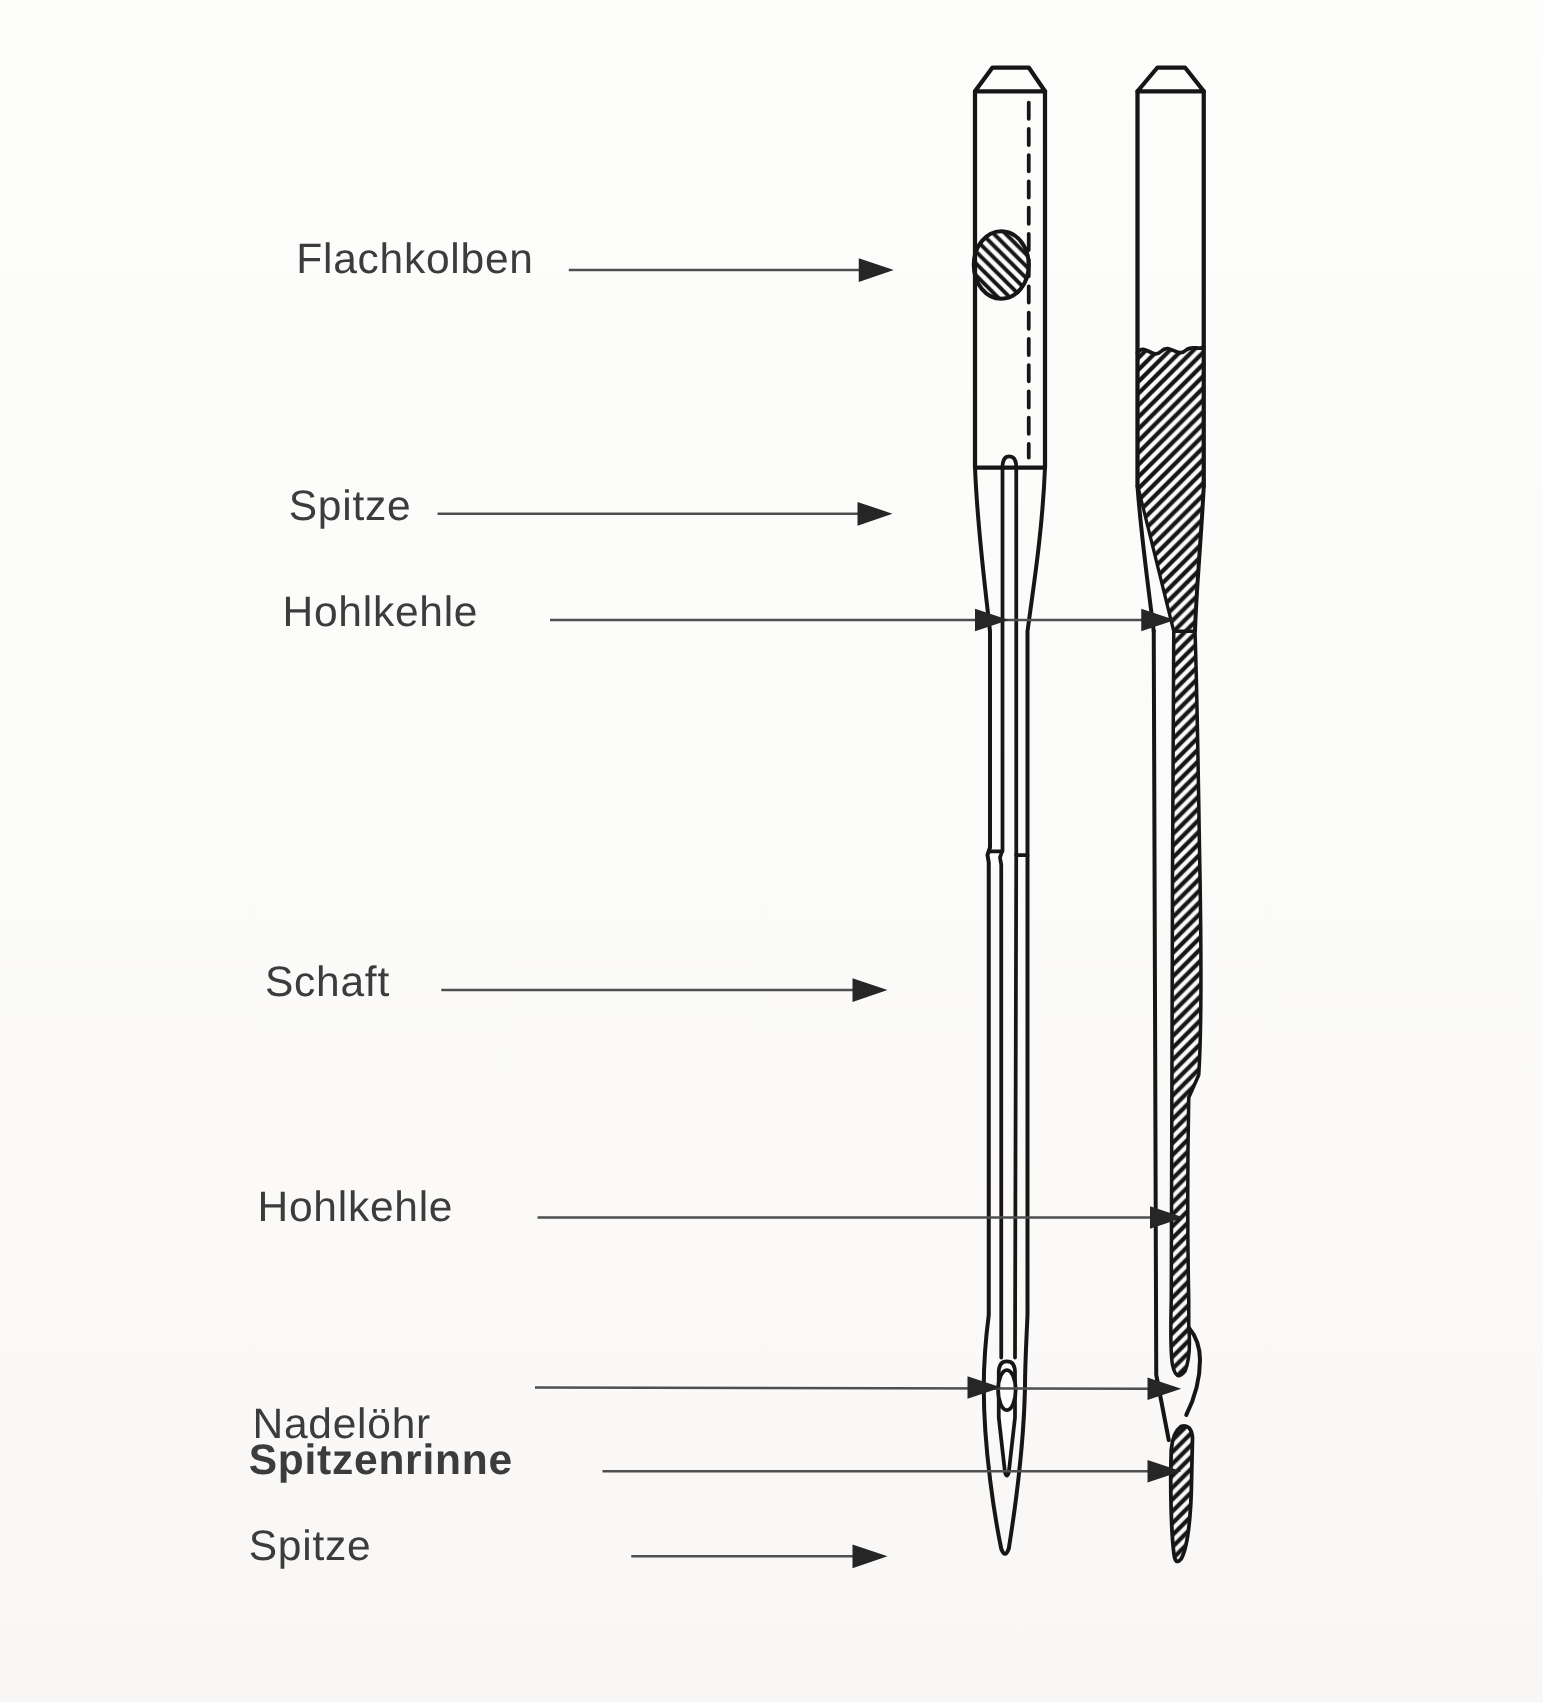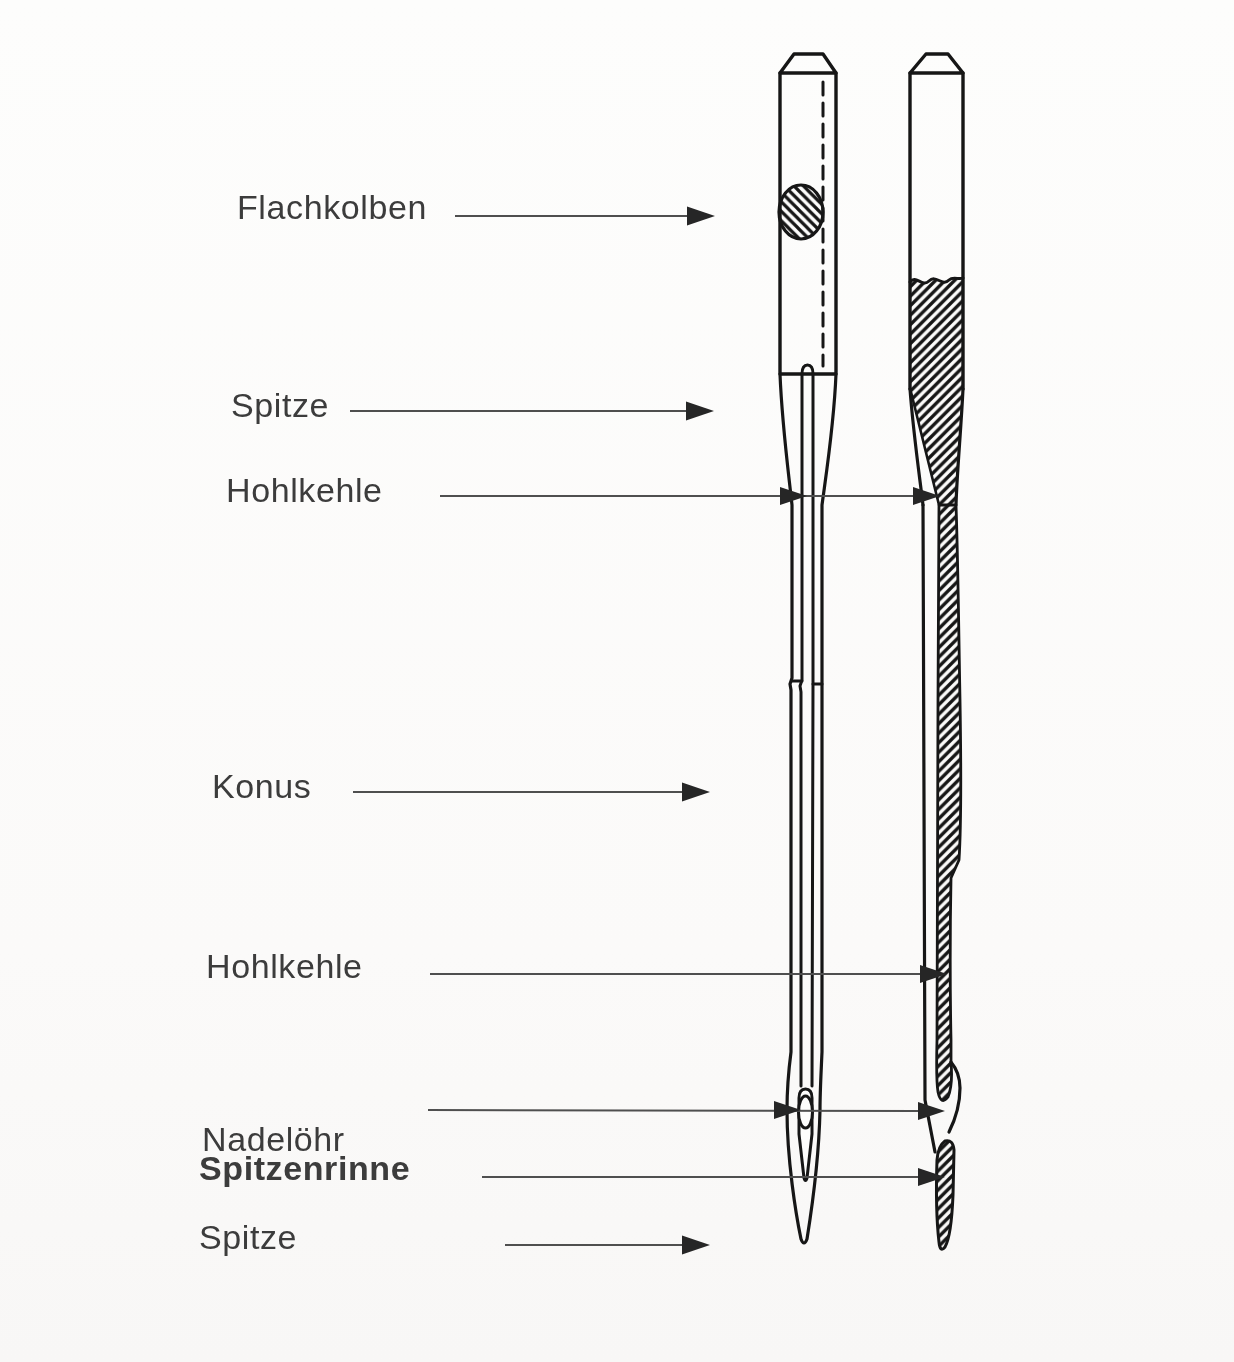--- a/index.html
+++ b/index.html
@@ -143,19 +143,19 @@
         <line x1="505" y1="1245" x2="685" y2="1245" stroke="#4f4f4f" stroke-width="2"></line>
         <polygon fill="#262626" points="710,1245 682,1235.5 682,1254.5"></polygon>
       </g>
     </g>
   </svg>
 
 
   <div class="lbl lbl-flachkolben">Flachkolben</div>
   <div class="lbl lbl-konus">Spitze</div>
   <div class="lbl lbl-fadenrinne">Hohlkehle</div>
-  <div class="lbl lbl-schaft">Konus</div>
+  <div class="lbl lbl-schaft">Schaft</div>
   <div class="lbl lbl-hohlkehle">Hohlkehle</div>
   <div class="lbl lbl-nadeloehr">Nadelöhr</div>
   <div class="lbl lbl-spitzenrinne">Spitzenrinne</div>
   <div class="lbl lbl-spitze">Spitze</div>
 
 </div>
 
 </body></html>

